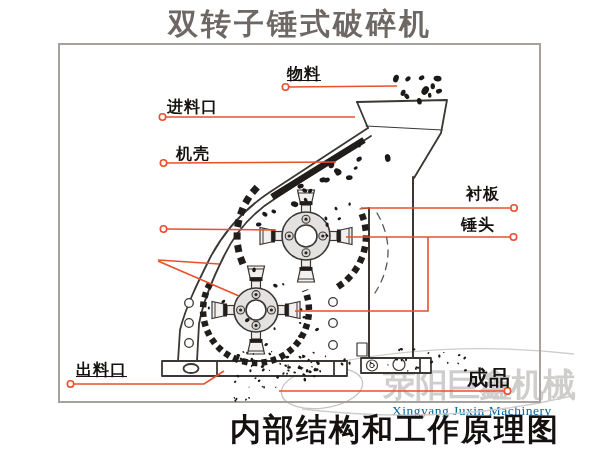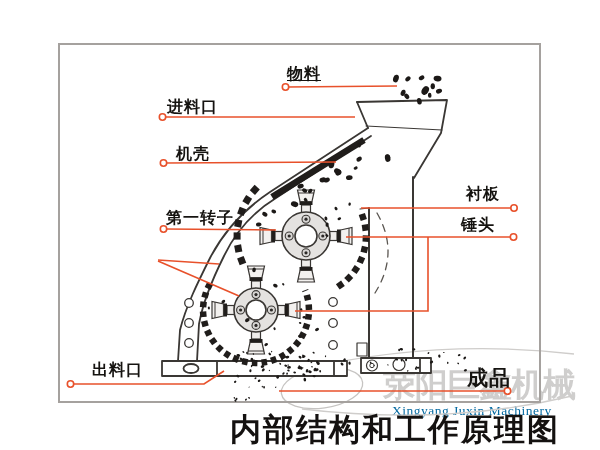--- a/index.html
+++ b/index.html
@@ -9,21 +9,21 @@
     font-size:30px;font-weight:bold;color:#6e6865;letter-spacing:3px;white-space:nowrap;}
   .title-bottom{position:absolute;top:409px;left:0;width:560px;text-align:right;
     font-size:31px;font-weight:bold;color:#141110;letter-spacing:2px;white-space:nowrap;}
   .lbl{position:absolute;font-size:16px;font-weight:bold;color:#151310;
        letter-spacing:1px;white-space:nowrap;line-height:1;}
   .lbl-material{left:287px;top:66px;text-decoration:underline;}
   .lbl-feed{left:167px;top:99px;}
   .lbl-casing{left:176px;top:146px;}
   .lbl-rotor1{left:166px;top:210px;}
   .lbl-rotor2{left:160px;top:243px;}
-  .lbl-discharge{left:92px;top:362px;}
+  .lbl-discharge{left:76px;top:362px;text-decoration:underline;}
   .lbl-liner{left:466px;top:186px;}
   .lbl-hammer{left:461px;top:217px;}
   .lbl-product{left:467px;top:367px;font-size:21px;}
   .wm-cn{position:absolute;left:383px;top:363px;font-family:"DejaVu Serif","Liberation Serif",serif;
     font-size:33px;font-weight:bold;letter-spacing:-1px;color:rgba(128,126,124,0.38);white-space:nowrap;}
   .wm-en{position:absolute;left:392px;top:403px;font-family:"Liberation Serif","DejaVu Serif",serif;
     font-size:13.5px;letter-spacing:0.5px;color:#0369a1;white-space:nowrap;}
   svg{position:absolute;left:0;top:0;}
 </style>
 </head>
@@ -341,22 +341,22 @@
         <circle cx="162.5" cy="117" r="3.2" fill="#fff" stroke="#e8512b" stroke-width="1.6"></circle>
         <circle cx="163.5" cy="163" r="3.2" fill="#fff" stroke="#e8512b" stroke-width="1.6"></circle>
         <circle cx="163.5" cy="229" r="3.2" fill="#fff" stroke="#e8512b" stroke-width="1.6"></circle>
         <circle cx="70.5" cy="384" r="3.2" fill="#fff" stroke="#e8512b" stroke-width="1.6"></circle>
         <circle cx="514" cy="208" r="3.2" fill="#fff" stroke="#e8512b" stroke-width="1.6"></circle>
         <circle cx="513.5" cy="237" r="3.2" fill="#fff" stroke="#e8512b" stroke-width="1.6"></circle>
         <circle cx="507.5" cy="391" r="3.2" fill="#fff" stroke="#e8512b" stroke-width="1.6"></circle>
       </g>
   </svg>
 
+  <div class="title-top">双转子锤式破碎机</div>
   <div class="lbl lbl-material">物料</div>
   <div class="lbl lbl-feed">进料口</div>
   <div class="lbl lbl-casing">机壳</div>
-  <div class="lbl lbl-rotor1">第一转子</div>
   <div class="lbl lbl-discharge">出料口</div>
   <div class="lbl lbl-liner">衬板</div>
   <div class="lbl lbl-hammer">锤头</div>
   <div class="lbl lbl-product">成品</div>
   <div class="title-bottom">内部结构和工作原理图</div>
 </div>
 
 </body></html>

